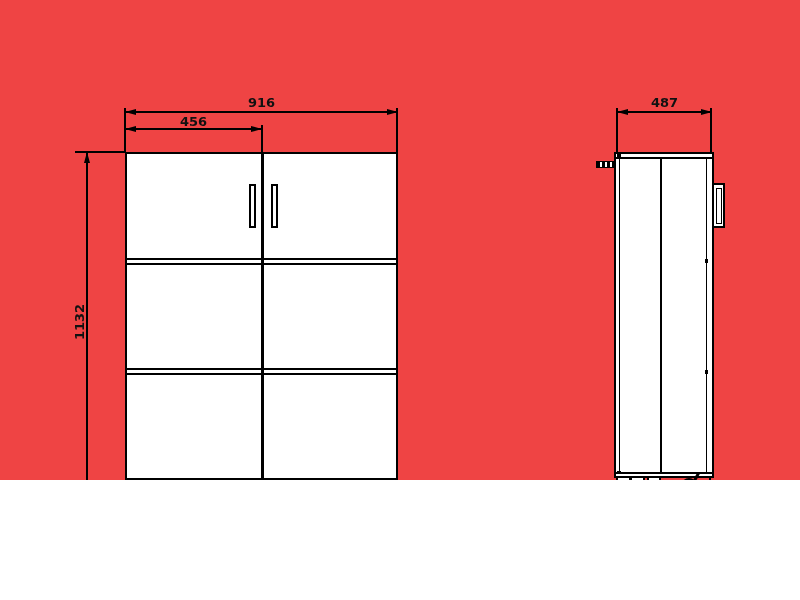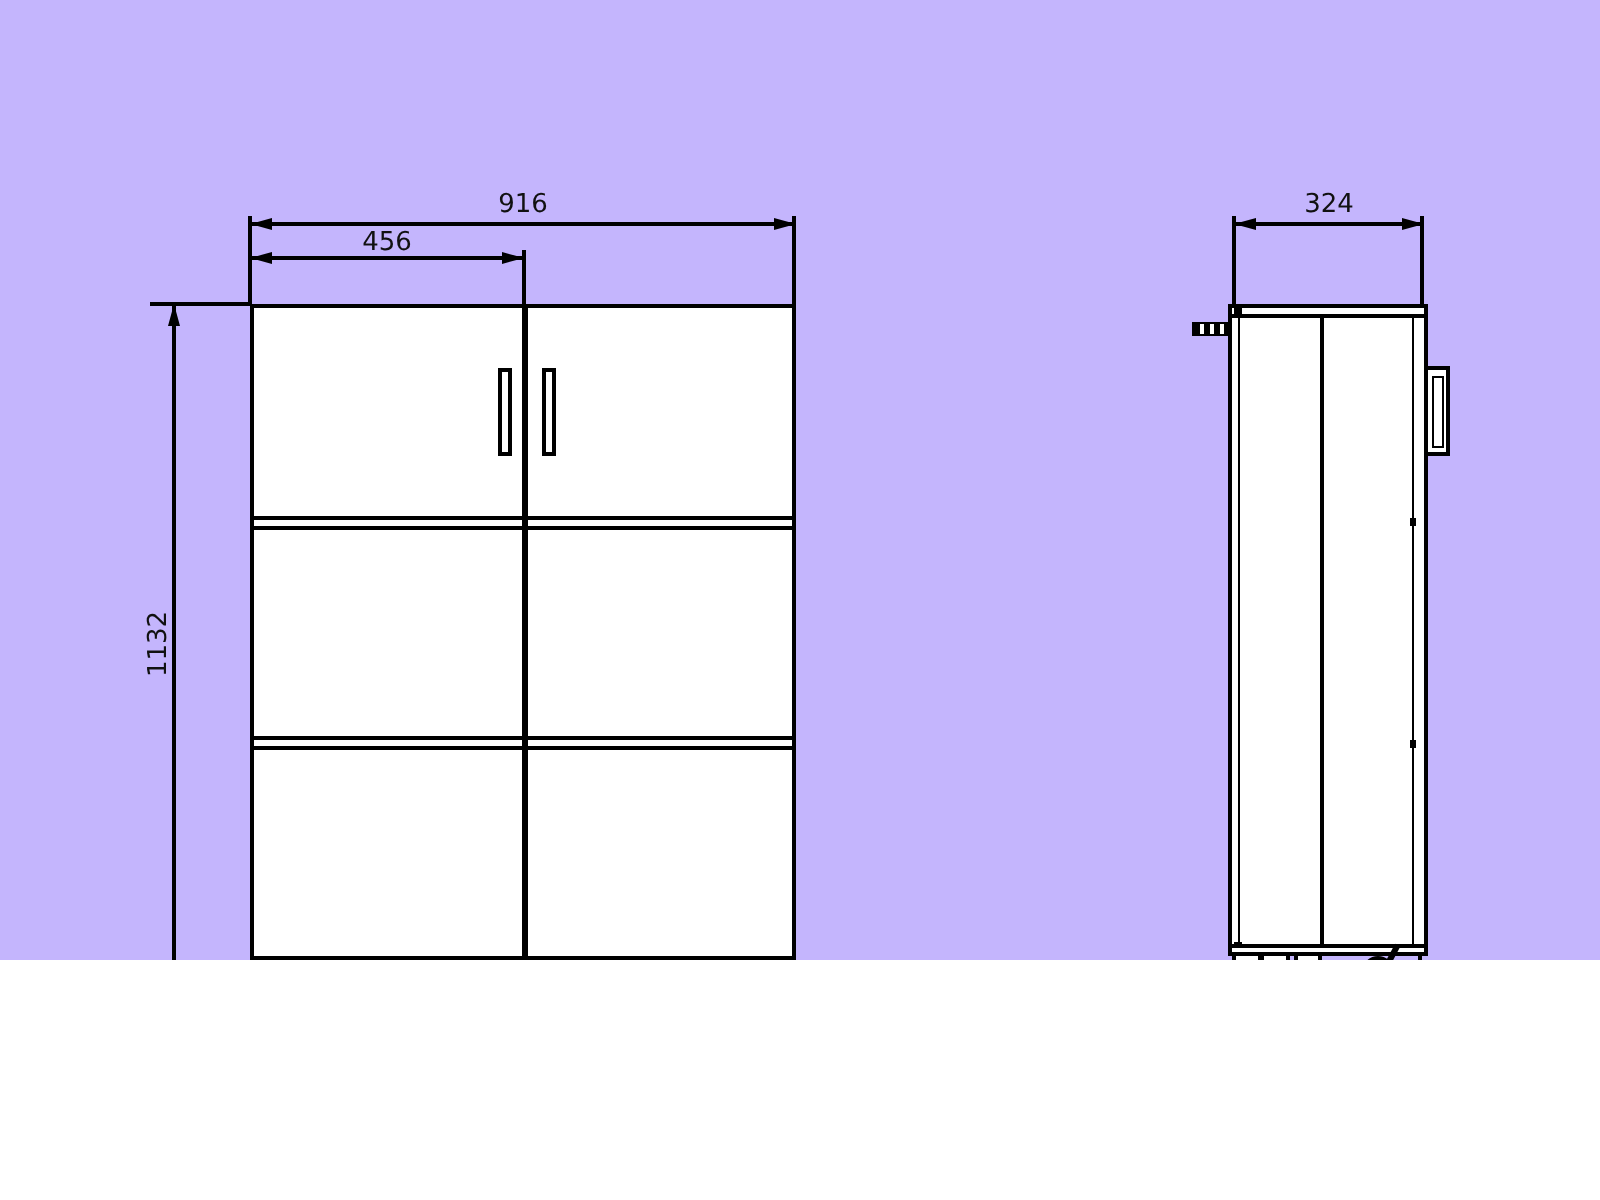--- a/index.html
+++ b/index.html
@@ -1,22 +1,23 @@
 <!DOCTYPE html>
 <html><head>
 <meta charset="utf-8">
 <style>
   html,body{margin:0;padding:0;}
   #canvas{
     position:relative;
     width:800px;height:480px;
-    background:#c4b5fd;
+    background:#ef4444;
     font-family:"DejaVu Sans","Liberation Sans",sans-serif;
     color:#111111;
     overflow:hidden;
+    font-weight:bold;
   }
   .ln{position:absolute;background:#000;}
   .dimtext{
     position:absolute;
     font-size:13px;
     line-height:14px;
     color:#111;
     text-align:center;
     white-space:nowrap;
   }
@@ -129,16 +130,16 @@
     <div class="ln" style="left:709px;top:476px;width:2px;height:5px;"></div>
     <div class="wheel" style="left:681px;top:478px;width:16px;height:16px;"></div>
   </div>
 
   <div>
     <div class="ln" style="left:616px;top:108px;width:2px;height:44px;"></div>
     <div class="ln" style="left:710px;top:108px;width:2px;height:44px;"></div>
     <div class="ln" style="left:617px;top:111px;width:95px;height:2px;"></div>
     <div class="arr arr-l" style="left:617px;top:109px;"></div>
     <div class="arr arr-r" style="left:701px;top:109px;"></div>
-    <div class="dimtext" style="left:617px;top:96px;width:95px;">324</div>
+    <div class="dimtext" style="left:617px;top:96px;width:95px;">487</div>
   </div>
 
 </div>
 
 </body></html>

